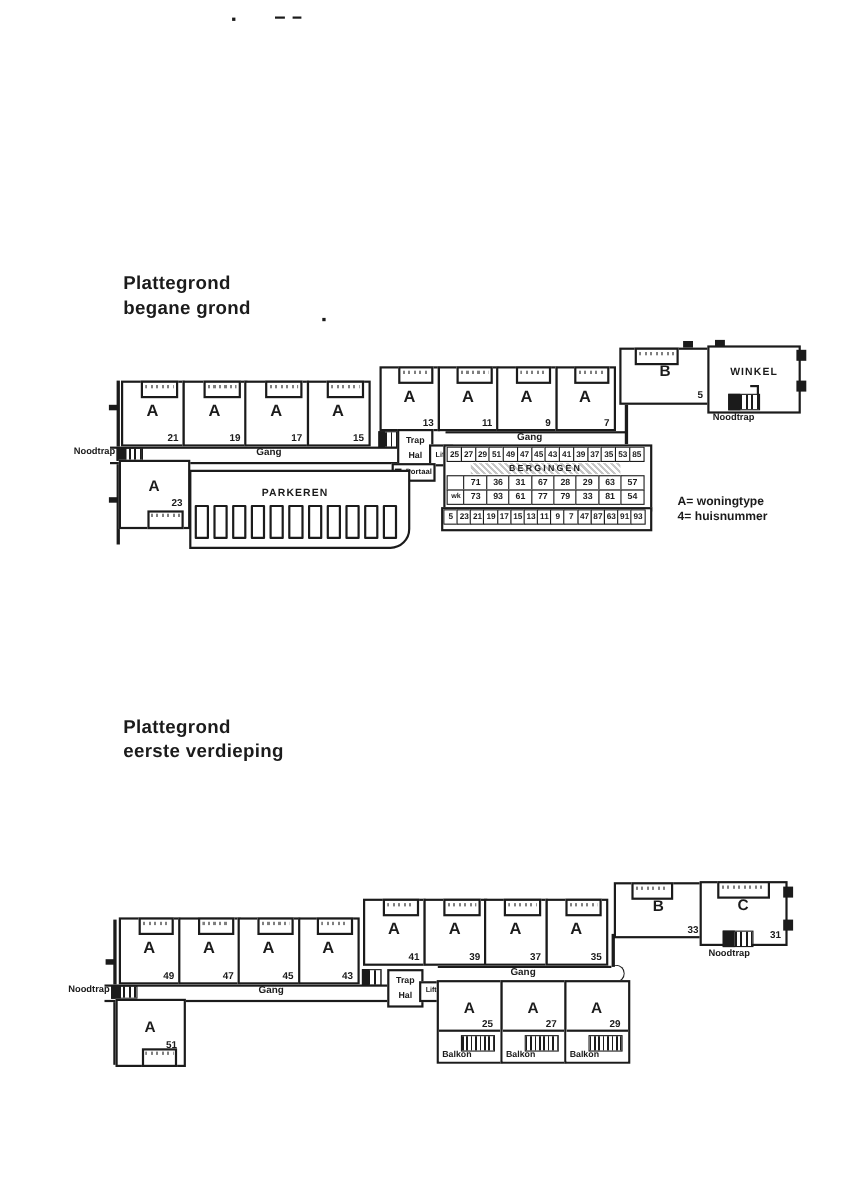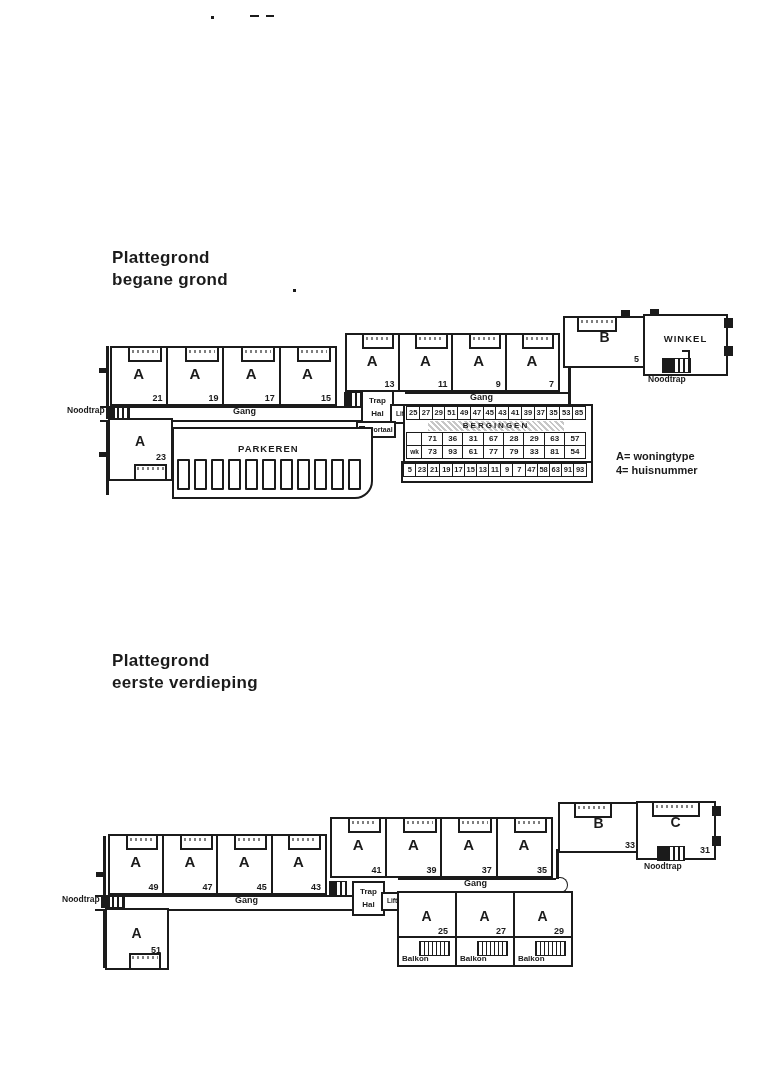--- a/index.html
+++ b/index.html
@@ -267,21 +267,21 @@
         <div class="bcell">23</div>
         <div class="bcell">21</div>
         <div class="bcell">19</div>
         <div class="bcell">17</div>
         <div class="bcell">15</div>
         <div class="bcell">13</div>
         <div class="bcell">11</div>
         <div class="bcell">9</div>
         <div class="bcell">7</div>
         <div class="bcell">47</div>
-        <div class="bcell">58</div>
+        <div class="bcell">87</div>
         <div class="bcell">63</div>
         <div class="bcell">91</div>
         <div class="bcell">93</div>
       </div>
 
     <div class="legend" style="left:616px;top:449px">
       <div>A= woningtype</div>
       <div>4= huisnummer</div>
     </div>
   </div>

